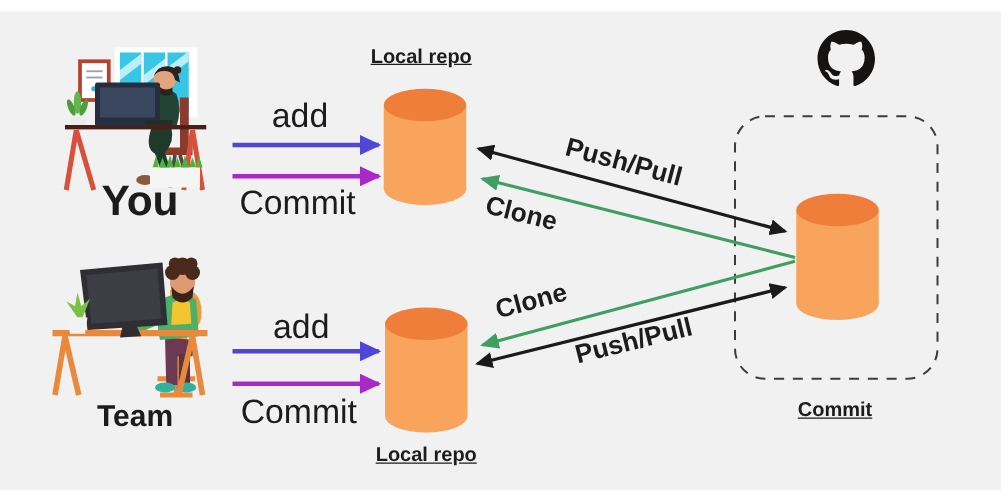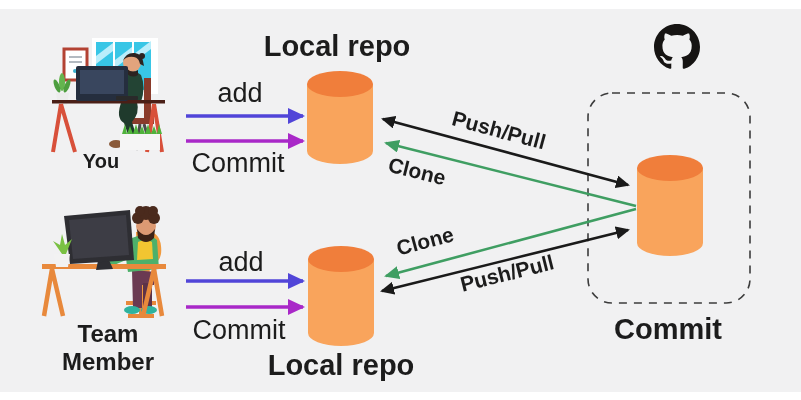--- a/index.html
+++ b/index.html
@@ -8,22 +8,22 @@
     background:#ffffff;font-family:"Liberation Sans",sans-serif;
   }
   .bg{position:absolute;left:0;right:0;top:9px;bottom:8px;background:#f1f1f2;}
   svg.layer{position:absolute;left:0;top:0;}
   .lbl{
     position:absolute;transform:translate(-50%,-50%);
     color:#1c1c1c;white-space:nowrap;line-height:1;
   }
   .action{font-size:27px;font-weight:400;}
   .flow{font-size:21px;font-weight:600;}
-  .title{font-size:29px;font-weight:700;}
-  .big{font-size:20px;font-weight:700;}
+  .title{font-size:16px;font-weight:700;text-decoration:underline;}
+  .big{font-size:34px;font-weight:700;margin-left:11px;}
   .mid{font-size:24px;font-weight:700;}
 </style>
 </head>
 <body>
 
 <div class="stage">
   <div class="bg"></div>
 
   <svg class="layer" width="801" height="400" viewBox="0 0 801 400">
     <defs>
@@ -172,21 +172,20 @@
   <div class="lbl title" style="left:337px;top:46px">Local repo</div>
   <div class="lbl big" style="left:101px;top:161px">You</div>
 
   <div class="lbl action" style="left:240px;top:93px">add</div>
   <div class="lbl action" style="left:238px;top:163px">Commit</div>
 
   <div class="lbl action" style="left:241px;top:262px">add</div>
   <div class="lbl action" style="left:239px;top:330px">Commit</div>
 
   <div class="lbl mid" style="left:108px;top:334px">Team</div>
-  <div class="lbl mid" style="left:108px;top:362px">Member</div>
 
   <div class="lbl title" style="left:341px;top:365px">Local repo</div>
 
   <div class="lbl flow" style="left:499px;top:130px;transform:translate(-50%,-50%) rotate(15deg)">Push/Pull</div>
   <div class="lbl flow" style="left:417px;top:171px;transform:translate(-50%,-50%) rotate(14deg)">Clone</div>
   <div class="lbl flow" style="left:425px;top:241px;transform:translate(-50%,-50%) rotate(-15deg)">Clone</div>
   <div class="lbl flow" style="left:507px;top:273px;transform:translate(-50%,-50%) rotate(-14deg)">Push/Pull</div>
 
   <div class="lbl title" style="left:668px;top:329px">Commit</div>
 </div>

